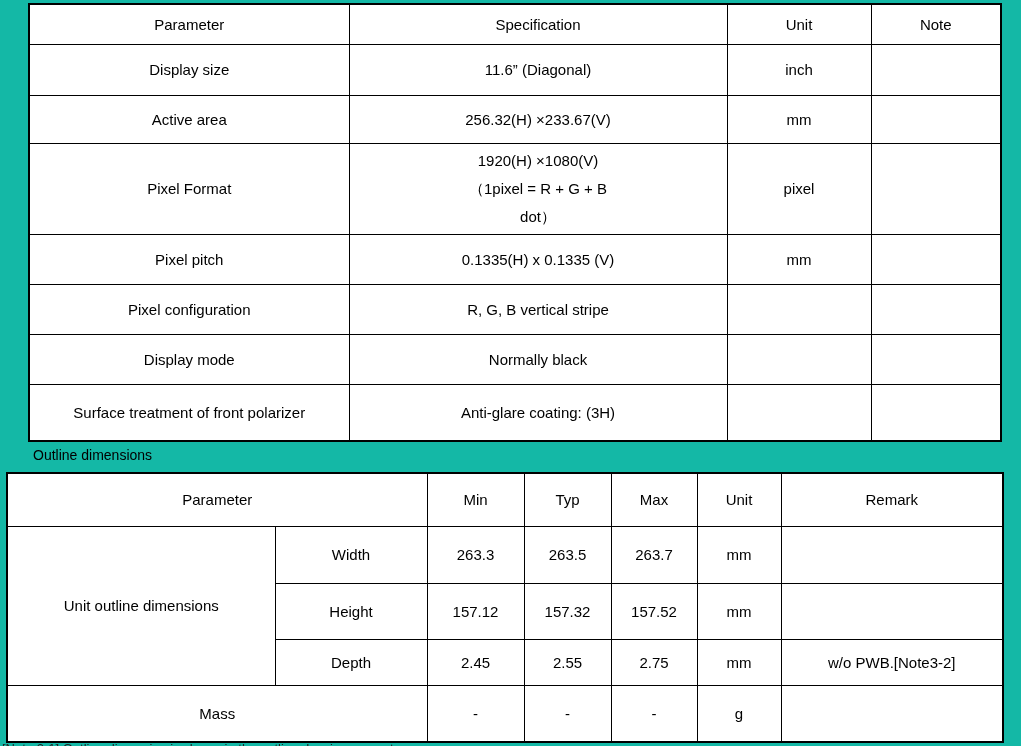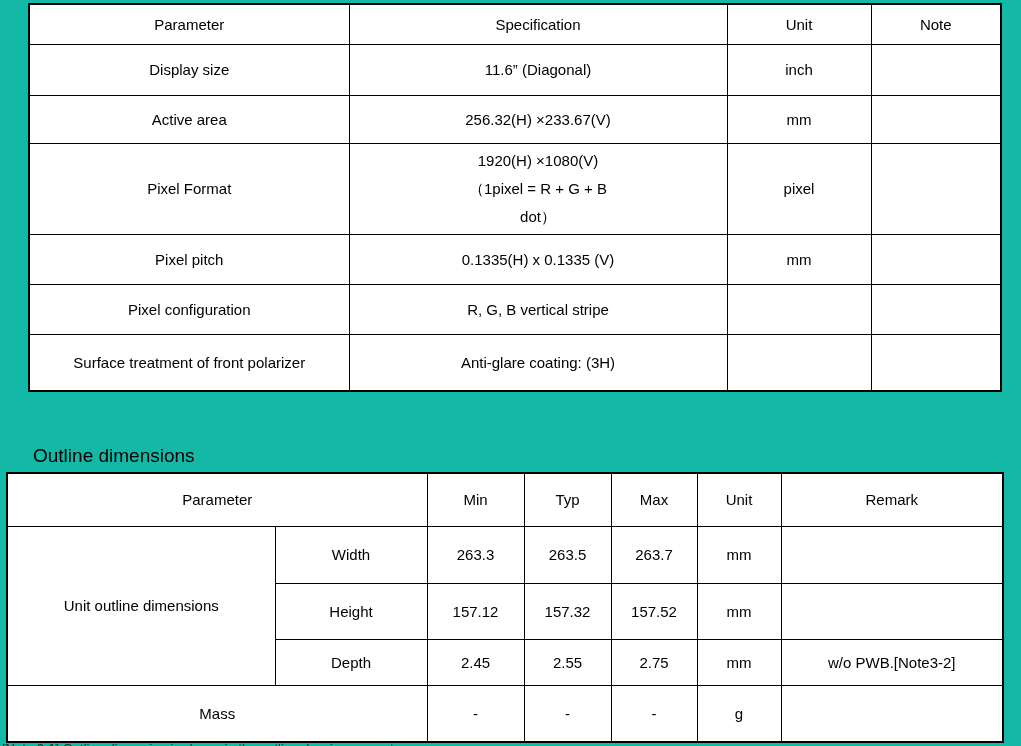--- a/index.html
+++ b/index.html
@@ -35,21 +35,21 @@
   
   .h40 { height: 40px; } .h51 { height: 51px; } .h48 { height: 48px; }
   .h91 { height: 91px; } .h50 { height: 50px; margin-top: 24px; } .h57 { height: 57px; }
   .h53 { height: 53px; } .h56 { height: 56px; } .h46 { height: 46px; }
 
   .multiline { line-height: 28px; }
 
   .section-heading {
     position: absolute;
     left: 33px; top: 444px;
-    font-size: 19px;
+    font-size: 14px;
     line-height: 23px;
     color: #000;
     text-align: right;
   }
   .clipped-footnote {
     position: absolute;
     left: 2px; top: 741px;
     font-size: 13px;
     line-height: 15px;
     color: #222;
@@ -97,20 +97,26 @@
     </tr>
     <tr class="h50">
       <td>Pixel pitch</td>
       <td>0.1335(H) x 0.1335 (V)</td>
       <td>mm</td>
       <td></td>
     </tr>
     <tr class="h50">
       <td>Pixel configuration</td>
       <td>R, G, B vertical stripe</td>
+      <td></td>
+      <td></td>
+    </tr>
+    <tr class="h50">
+      <td>Display mode</td>
+      <td>Normally black</td>
       <td></td>
       <td></td>
     </tr>
     <tr class="h57">
       <td>Surface treatment of front polarizer</td>
       <td>Anti-glare coating: (3H)</td>
       <td></td>
       <td></td>
     </tr>
   </tbody>

